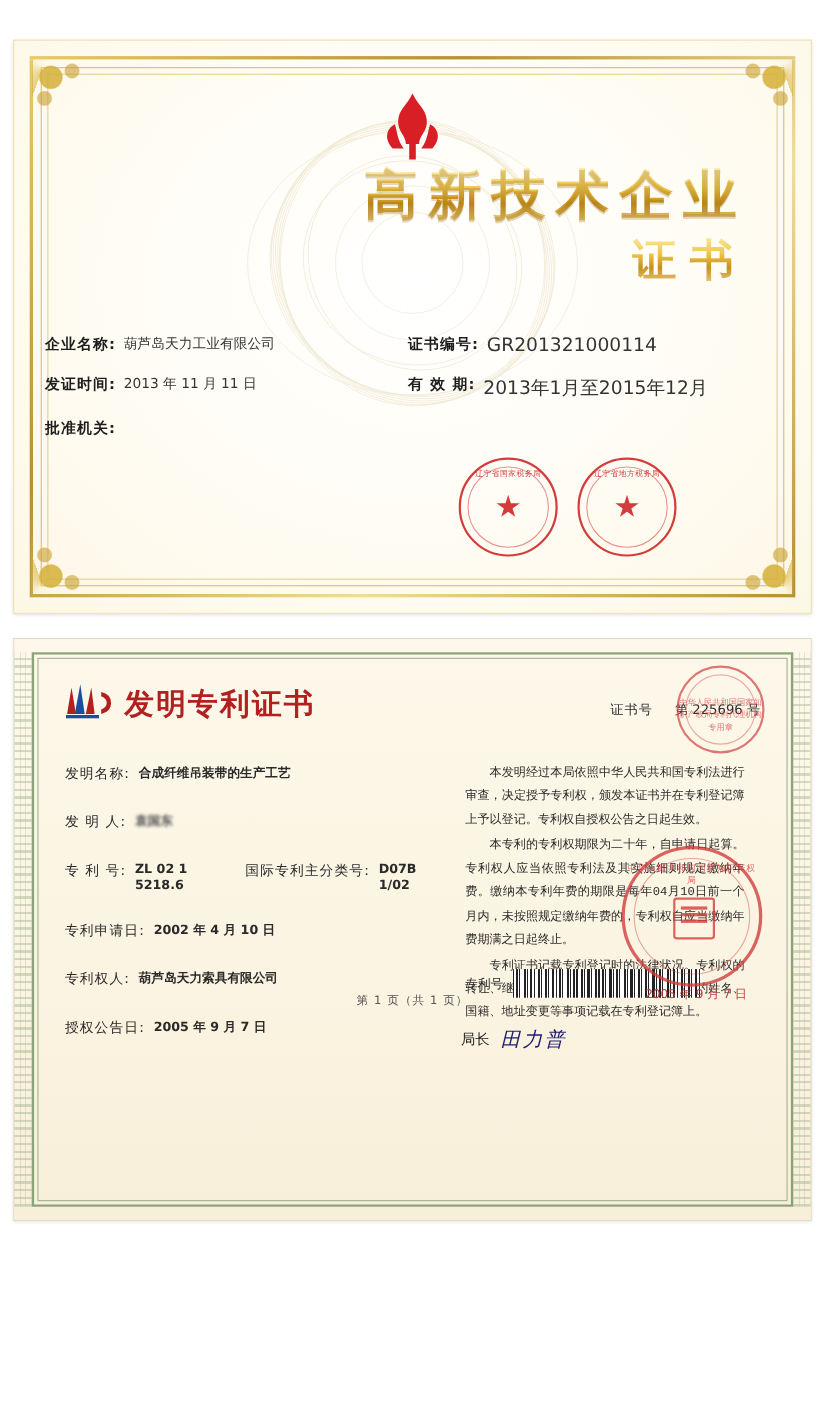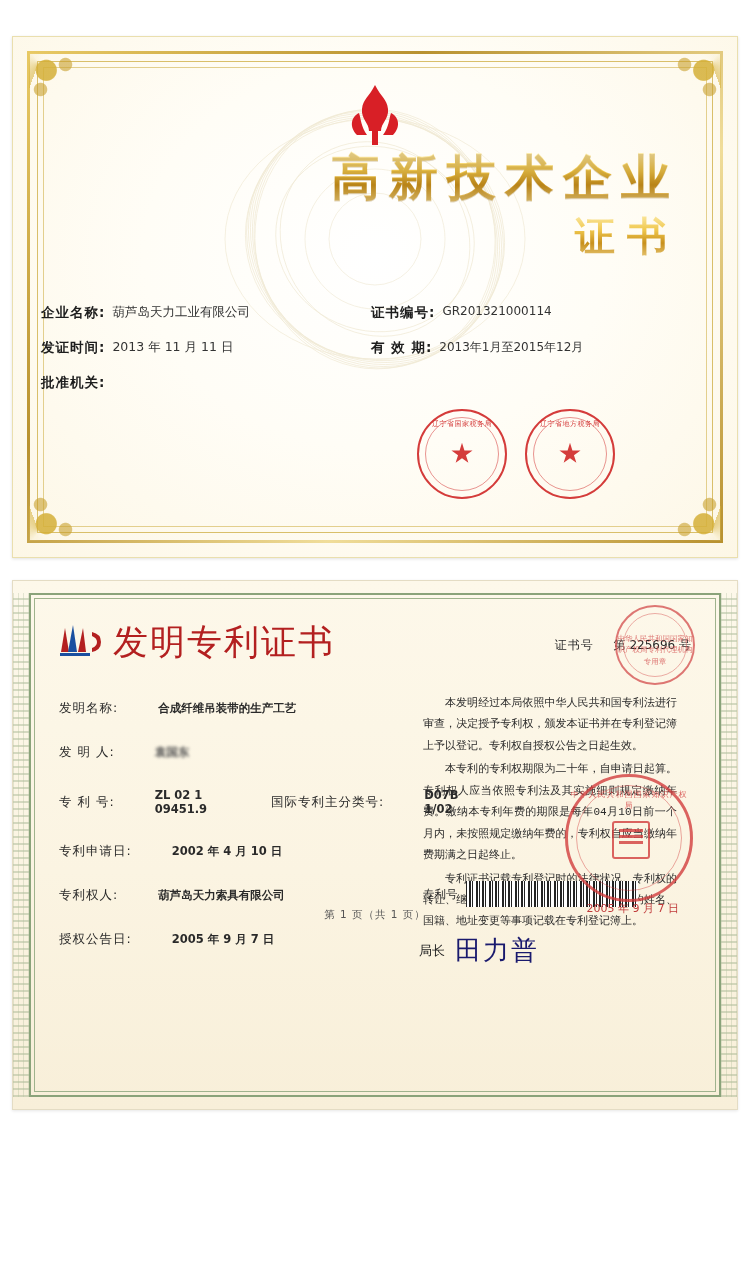--- a/index.html
+++ b/index.html
@@ -164,21 +164,21 @@
     letter-spacing: 1px;
     white-space: nowrap;
     color: #1d1d1d;
   }
   .field-value {
     margin-left: 7px;
     font-size: 12.5px;
     color: #333;
     white-space: nowrap;
   }
-  .field-value.small { font-size: 12px; }
+  .field-value.small { font-size: 17px; }
 
   
   .stamps {
     position: relative;
     margin-top: 6px;
     height: 96px;
     padding-left: 100px;
   }
   .stamp {
     position: absolute;
@@ -263,22 +263,22 @@
     display: flex;
     align-items: center;
   }
   .patent-logo {
     width: 44px; height: 42px;
     position: relative;
     margin-right: 10px;
   }
   .cert2-title {
     font-family: "DejaVu Sans", sans-serif;
-    font-size: 35px;
-    font-weight: normal;
+    font-size: 27px;
+    font-weight: bold;
     color: #b32020;
     letter-spacing: 2px;
   }
   .cert2-no {
     font-family: "DejaVu Sans", sans-serif;
     font-size: 12px;
     color: #2a2a2a;
     margin-top: 18px;
     white-space: nowrap;
   }
@@ -313,23 +313,22 @@
   .cert2-left {
     position: relative;
     width: 340px;
     margin-top: 34px;
     font-family: "DejaVu Sans", sans-serif;
     font-size: 12.5px;
     color: #2a2a2a;
   }
   .c2row {
     display: flex;
-    align-items: center;
+    align-items: flex-start;
     margin-bottom: 27px;
-    gap: 32px;
   }
   .c2label {
     letter-spacing: 1px;
     white-space: nowrap;
   }
   .c2value {
     margin-left: 8px;
     font-size: 11.5px;
     font-weight: bold;
   }
@@ -378,22 +377,23 @@
     top: 352px;
     display: flex;
     align-items: center;
     font-family: "DejaVu Sans", sans-serif;
     font-size: 13px;
     color: #222;
   }
   .signature-mark {
     margin-left: 10px;
     font-family: "DejaVu Serif", serif;
-    font-size: 26px;
+    font-size: 18px;
     color: #1a1a6e;
+    font-style: italic;
     letter-spacing: 2px;
   }
 
   .seal-main {
     position: absolute;
     right: 44px;
     bottom: 46px;
     width: 122px; height: 122px;
     border-radius: 50%;
     border: 3px solid #d23a3a;
@@ -571,21 +571,21 @@
         <div class="c2row">
           <span class="c2label">发明名称:</span>
           <span class="c2value">合成纤维吊装带的生产工艺</span>
         </div>
         <div class="c2row">
           <span class="c2label">发 明 人:</span>
           <span class="c2value blur">袁国东</span>
         </div>
         <div class="c2row">
           <span class="c2label">专 利 号:</span>
-          <span class="c2value">ZL 02 1 09451.9</span>
+          <span class="c2value">ZL 02 1 5218.6</span>
           <span class="sep"></span>
           <span class="c2label">国际专利主分类号:</span>
           <span class="c2value">D07B  1/02</span>
         </div>
         <div class="c2row">
           <span class="c2label">专利申请日:</span>
           <span class="c2value">2002 年 4 月 10 日</span>
         </div>
         <div class="c2row">
           <span class="c2label">专利权人:</span>

